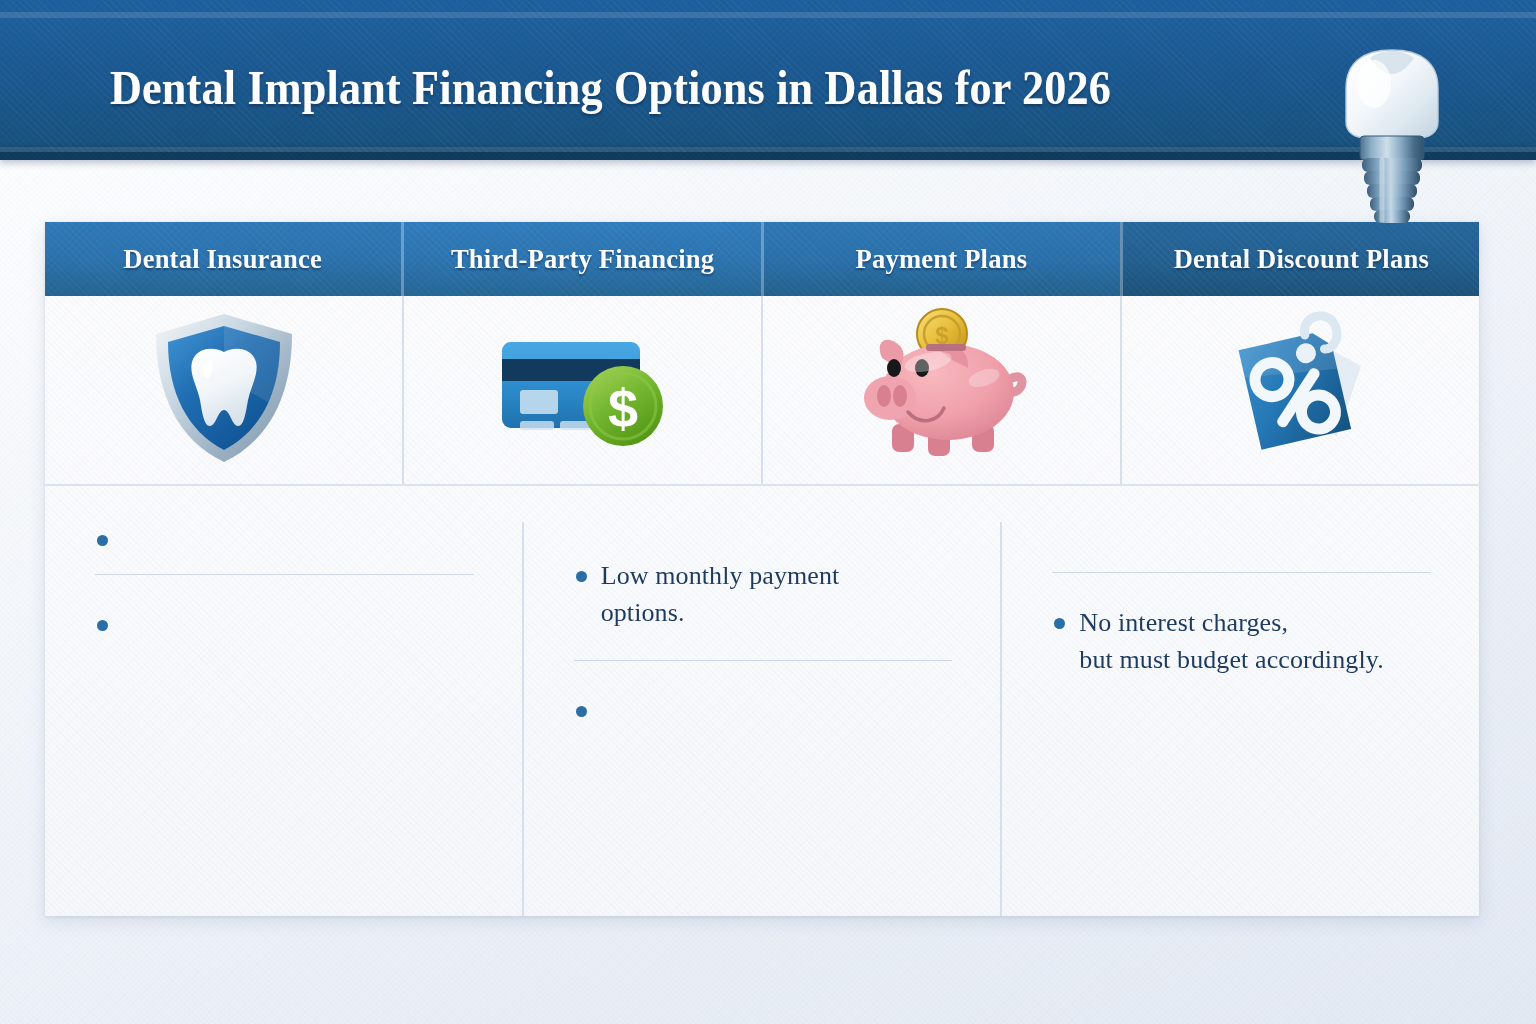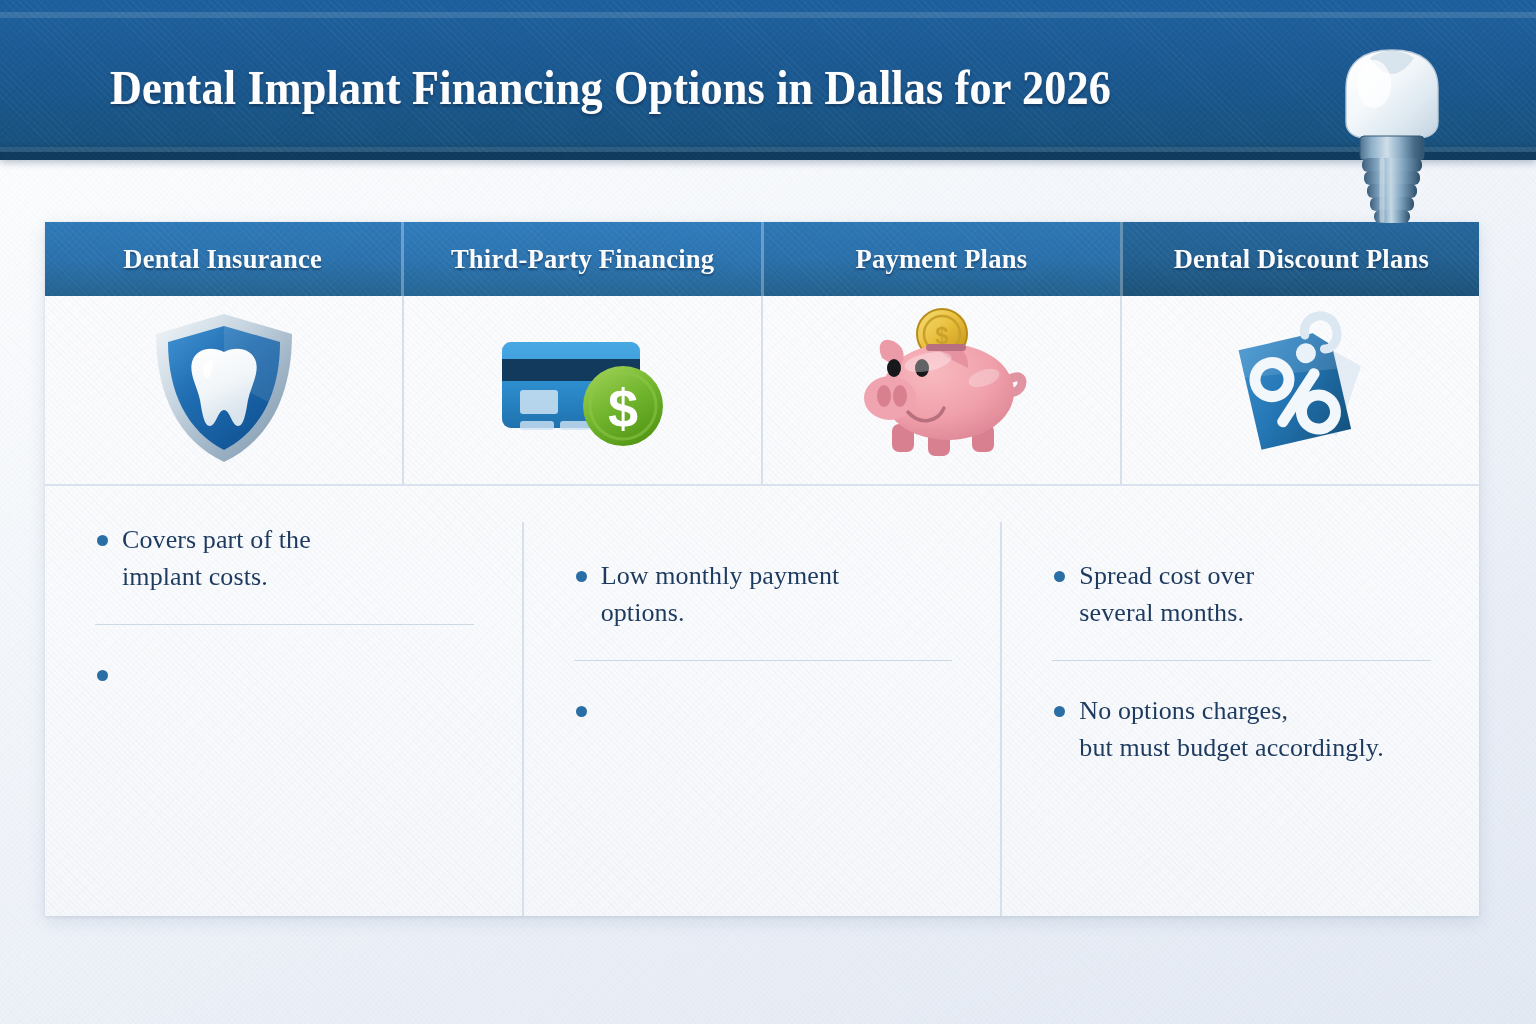--- a/index.html
+++ b/index.html
@@ -426,51 +426,44 @@
           </svg>
         </div>
       </div>
     </div>
 
     <div class="body-row">
 
       <div class="body-cell">
         <div class="bullet">
           <span class="dot"></span>
-          <span class="btext">Covers part of the
-implant costs.</span>
         </div>
         <div class="bullet-sep"></div>
         <div class="bullet">
           <span class="dot"></span>
         </div>
       </div>
 
       <div class="body-cell">
         <div class="bullet">
           <span class="dot"></span>
           <span class="btext">Low monthly payment
 options.</span>
         </div>
         <div class="bullet-sep"></div>
         <div class="bullet">
           <span class="dot"></span>
         </div>
       </div>
 
       <div class="body-cell">
-        <div class="bullet">
-          <span class="dot"></span>
-          <span class="btext">Spread cost over
-several months.</span>
-        </div>
         <div class="bullet-sep"></div>
         <div class="bullet">
           <span class="dot"></span>
-          <span class="btext">No options charges,
+          <span class="btext">No interest charges,
 but must budget accordingly.</span>
         </div>
       </div>
 
 
     </div>
   </div>
 </div>
 
 </body></html>

